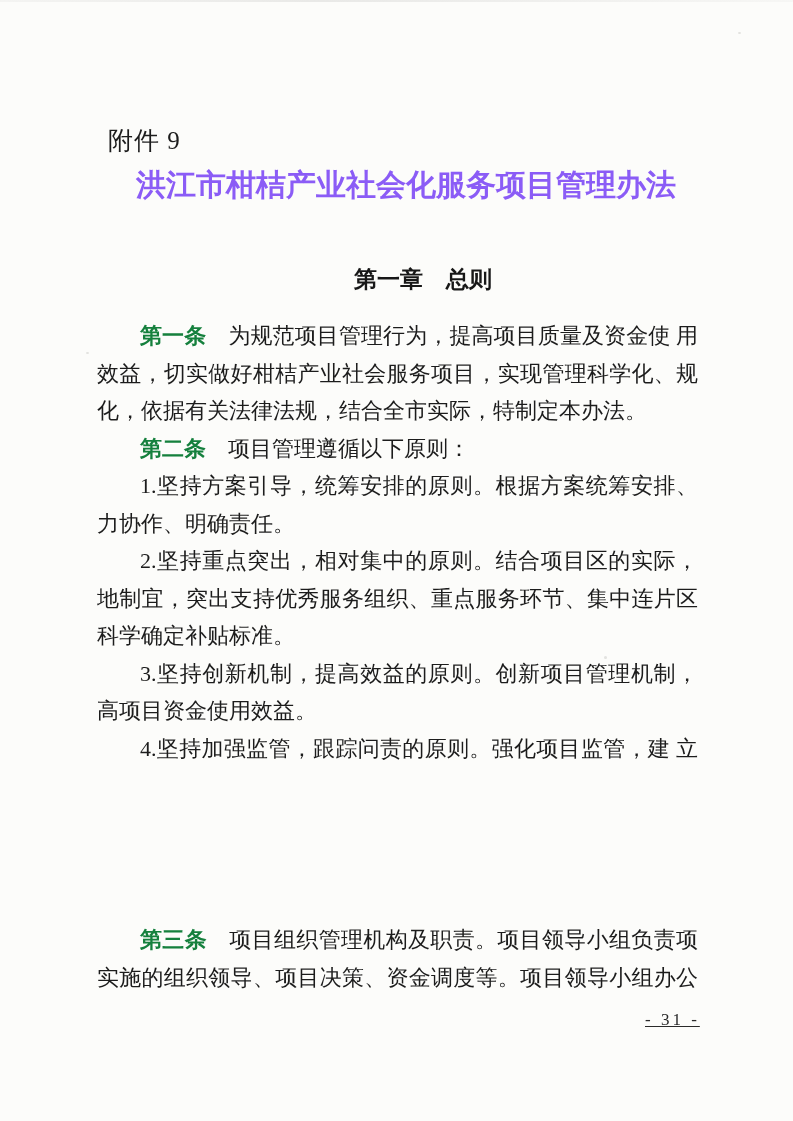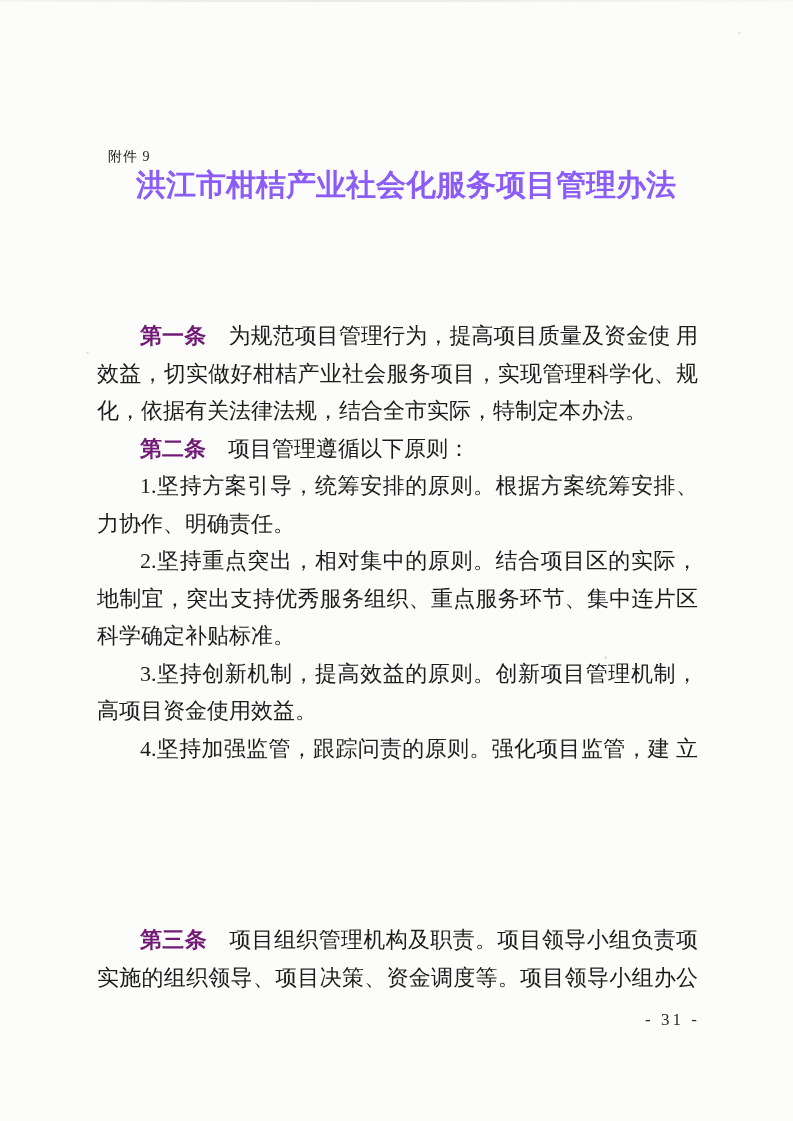--- a/index.html
+++ b/index.html
@@ -26,22 +26,22 @@
   }
   .speck {
     position: absolute;
     background: #c9c9c6;
     border-radius: 50%;
     opacity: 0.5;
   }
   .attachment-label {
     position: absolute;
     left: 108px;
-    top: 144px;
-    font-size: 14px;
+    top: 128px;
+    font-size: 25px;
     line-height: 26px;
     letter-spacing: 1px;
   }
   .doc-title {
     position: absolute;
     left: 97px;
     width: 600px;
     top: 163px;
     text-align: center;
     transform: translateX(9px);
@@ -82,45 +82,47 @@
   .doc-line.justify {
     white-space: normal;
     text-align: justify;
     text-align-last: justify;
     overflow: hidden;
   }
   .doc-line.indent { text-indent: 43px; }
   .doc-line .lead {
     font-family: Liberation Mono, monospace;
     font-weight: bold;
-    color: #701a75;
+    color: #15803d;
   }
   .page-number {
     position: absolute;
     left: 645px;
     top: 1010px;
     font-size: 17px;
     letter-spacing: 3px;
     color: #2a2a2a;
+    text-decoration: underline;
   }
 </style>
 </head>
 <body>
 
 <div class="scan-page">
 
   <div class="scan-edge-top"></div>
   <div class="speck" style="left:738px; top:32px; width:3px; height:2px;"></div>
   <div class="speck" style="left:86px; top:352px; width:3px; height:2px;"></div>
   <div class="speck" style="left:604px; top:656px; width:3px; height:3px;"></div>
 
   <div class="attachment-label">附件 9</div>
 
   <div class="doc-title">洪江市柑桔产业社会化服务项目管理办法</div>
 
+  <div class="chapter-heading chapter-1">第一章　总则</div>
 
   <div class="doc-body body-block-1">
       <div class="doc-line justify indent"><span class="lead">第一条</span><span>　为规范项目管理行为，提高项目质量及资金使 用</span></div>
       <div class="doc-line justify"><span>效益，切实做好柑桔产业社会服务项目，实现管理科学化、规范</span></div>
       <div class="doc-line"><span>化，依据有关法律法规，结合全市实际，特制定本办法。</span></div>
       <div class="doc-line indent"><span class="lead">第二条</span><span>　项目管理遵循以下原则：</span></div>
       <div class="doc-line justify indent"><span>1.坚持方案引导，统筹安排的原则。根据方案统筹安排、通</span></div>
       <div class="doc-line"><span>力协作、明确责任。</span></div>
       <div class="doc-line justify indent"><span>2.坚持重点突出，相对集中的原则。结合项目区的实际， 因</span></div>
       <div class="doc-line justify"><span>地制宜，突出支持优秀服务组织、重点服务环节、集中连片区域，</span></div>

